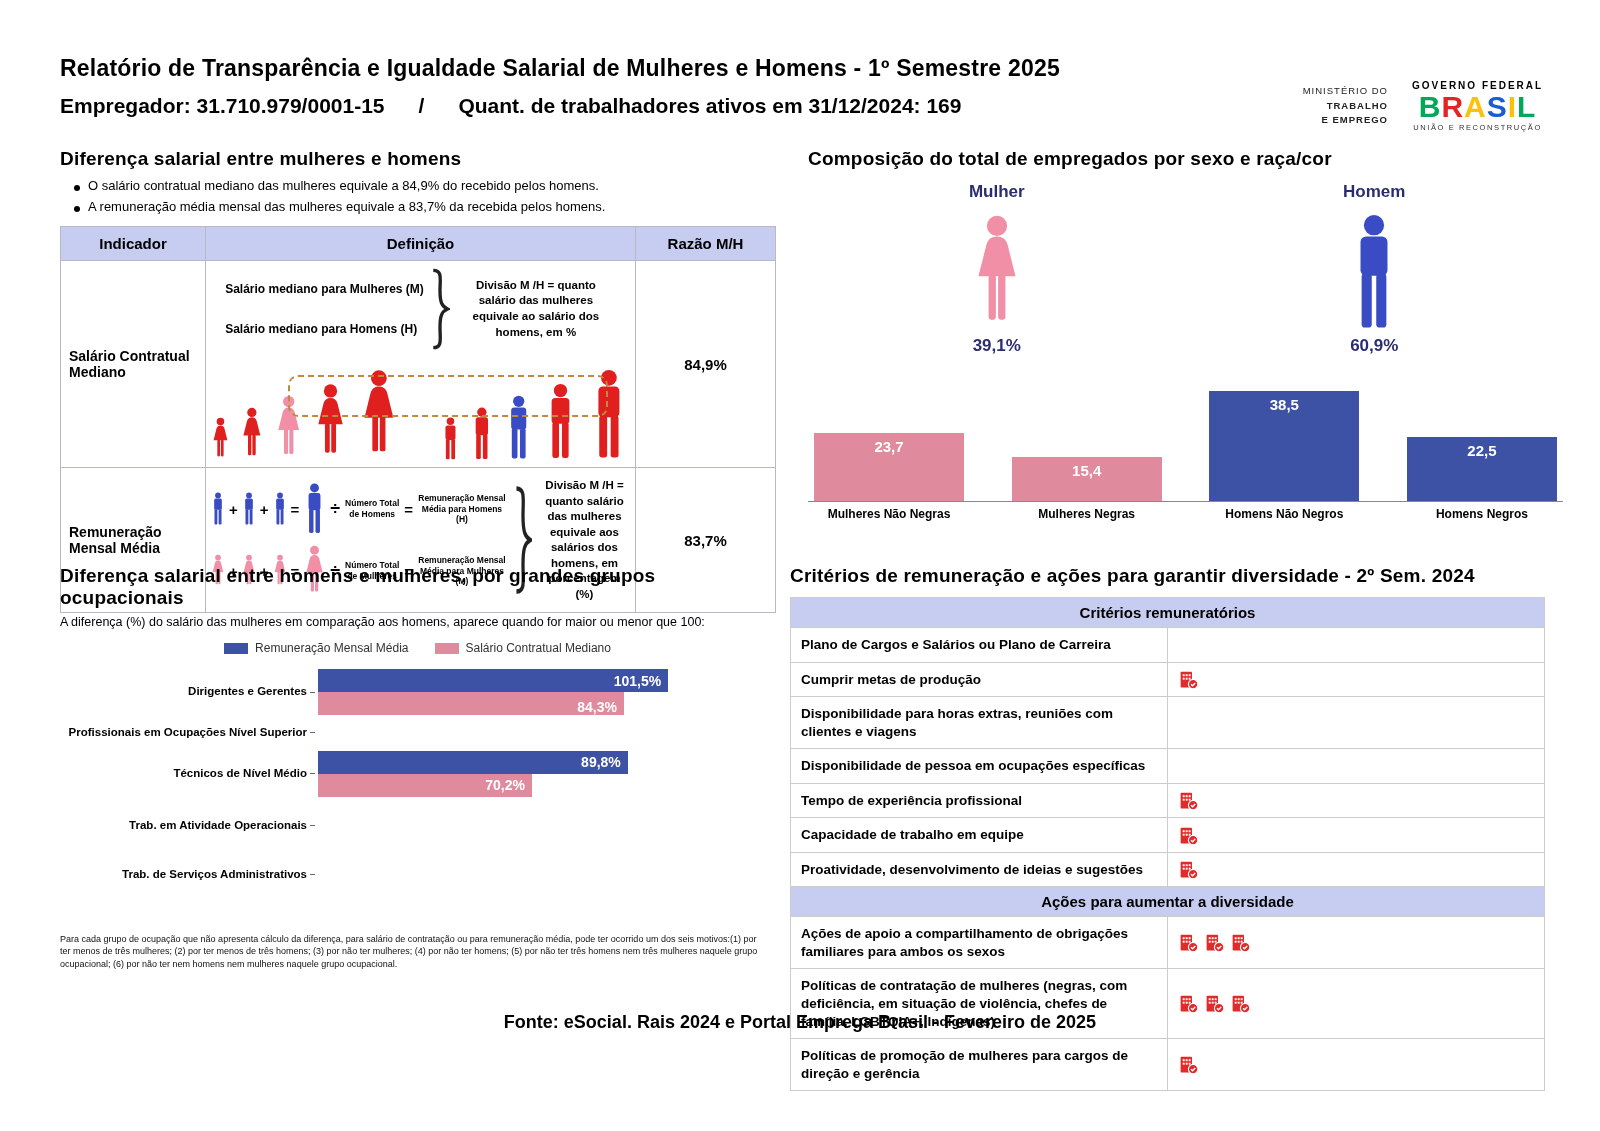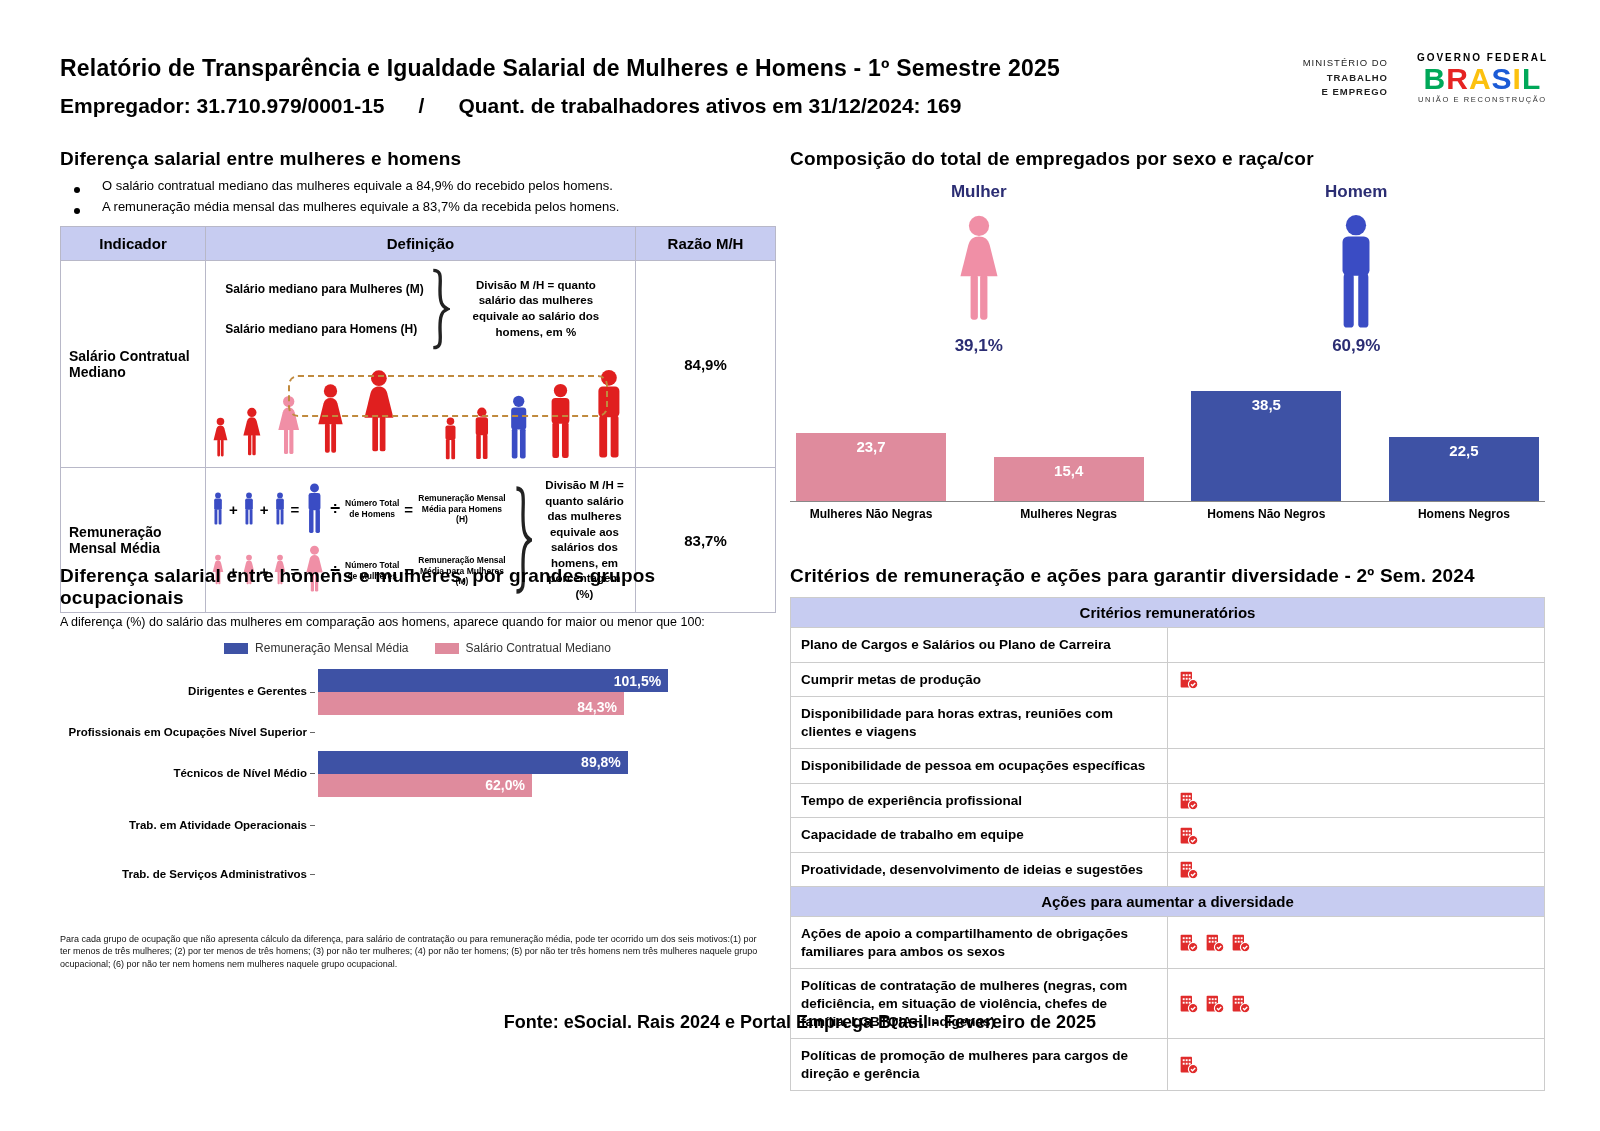--- a/index.html
+++ b/index.html
@@ -3,36 +3,36 @@
 <meta charset="utf-8">
 <style>
   * { margin:0; padding:0; box-sizing:border-box; }
   body { background:#fff; font-family:"Liberation Sans", sans-serif; color:#000; }
   .page { position:relative; width:1600px; height:1131px; background:#fff; overflow:hidden; }
 
   
   .title-block { position:absolute; left:60px; top:55px; width:1150px; }
   .main-title { font-size:23px; font-weight:bold; letter-spacing:.2px; }
   .employer-line { font-size:21px; font-weight:bold; margin-top:12px; display:flex; gap:34px; }
-  .logos { position:absolute; left:1278px; top:52px; width:270px; display:flex; gap:3px; align-items:center;justify-content:space-between; }
+  .logos { position:absolute; left:1278px; top:80px; width:270px; display:flex; gap:24px; align-items:center; }
   .ministry { width:110px; text-align:right; font-size:9.5px; letter-spacing:1px; color:#222; line-height:1.5; }
   .ministry .b { font-weight:bold; }
   .gov { text-align:center; }
   .gov-top { font-size:10px; font-weight:bold; letter-spacing:2px; }
   .gov-brand { font-size:30px; font-weight:bold; letter-spacing:1px; line-height:1.05; }
   .gov-bottom { font-size:7.5px; letter-spacing:1.6px; color:#333; }
   .gl0{color:#00a859}.gl1{color:#e52322}.gl2{color:#fcc10f}.gl3{color:#1b5bd6}.gl4{color:#fcc10f}.gl5{color:#00a859}
 
   
   .sec-heading { font-size:19px; font-weight:bold; letter-spacing:.2px; }
 
   
   .sec-salary { position:absolute; left:60px; top:148px; width:715px; }
   .bullets { margin-top:8px; }
-  .bullet { font-size:13px; margin:6px 0 0 14px; display:flex; gap:22px; align-items:flex-end; }
+  .bullet { font-size:13px; margin:6px 0 0 14px; display:flex; gap:8px; align-items:center; }
   .bullet .dot { width:6px; height:6px; border-radius:50%; background:#000; margin-top:5px; flex:0 0 auto; }
   table.gap-table { margin-top:12px; width:715px; border-collapse:collapse; table-layout:fixed; }
   .gap-table th, .gap-table td { border:1px solid #b8b8c8; }
   .gap-table th { background:#c7ccf1; font-size:15px; font-weight:bold; padding:8px 4px; }
   .col-ind { width:145px; } .col-def { width:430px; } .col-ratio { width:140px; }
   .ind-cell { font-size:14px; font-weight:bold; padding:6px 8px; vertical-align:middle; }
   .ratio-cell { font-size:15px; font-weight:bold; text-align:center; vertical-align:middle; }
   .def-cell { padding:6px 4px; vertical-align:top; }
   .def-top { display:flex; align-items:center; gap:6px; justify-content:center; }
   .def-lines { display:flex; flex-direction:column; gap:26px; }
@@ -49,21 +49,21 @@
   .formula-col { display:flex; flex-direction:column; gap:10px; }
   .formula-row { display:flex; align-items:center; gap:3px; }
   .op { font-size:15px; font-weight:bold; }
   .op-big { font-size:18px; font-weight:bold; }
   .h34{height:34px;width:16px}.h52{height:52px;width:25px}
   .f-label { font-size:8.5px; font-weight:bold; text-align:center; line-height:1.25; }
   .f-count { width:58px; } .f-result { width:92px; }
   .brace { flex:0 0 auto; }
 
   
-  .sec-comp { position:absolute; left:790px; top:148px; width:755px; }
+  .sec-comp { position:absolute; left:808px; top:148px; width:755px; }
   .comp-people { display:flex; margin-top:12px; }
   .comp-half { width:50%; display:flex; flex-direction:column; align-items:center; }
   .comp-label { font-size:17px; font-weight:bold; color:#2b2d73; }
   .comp-fig { margin-top:12px; height:118px; width:58px; }
   .comp-pct { margin-top:4px; font-size:17px; font-weight:bold; color:#2b2d73; }
   .comp-chart { margin-top:32px; }
   .comp-bars { display:flex; align-items:flex-end; justify-content:space-between; height:114px;
                border-bottom:1px solid #888; padding:0 6px; }
   .comp-bar { width:150px; display:flex; flex-direction:column; align-items:center; }
   .comp-bar .val { color:#fff; font-size:15px; font-weight:bold; margin-top:5px; }
@@ -363,21 +363,21 @@
       <div class="occ-group">
         <div class="occ-label">Profissionais em Ocupações Nível Superior</div>
       </div>
       <div class="occ-group">
         <div class="occ-label">Técnicos de Nível Médio</div>
         <div class="occ-bars">
           <div class="occ-bar bar-blue" style="width: 309.81px;">
               <span class="val">89,8%</span>
             </div>
           <div class="occ-bar bar-pink" style="width: 213.9px;">
-              <span class="val">62,0%</span>
+              <span class="val">70,2%</span>
             </div>
         </div>
       </div>
       <div class="occ-group empty">
         <div class="occ-label">Trab. em Atividade Operacionais</div>
         <div class="occ-bars"></div>
       </div>
       <div class="occ-group empty">
         <div class="occ-label">Trab. de Serviços Administrativos</div>
         <div class="occ-bars"></div>

